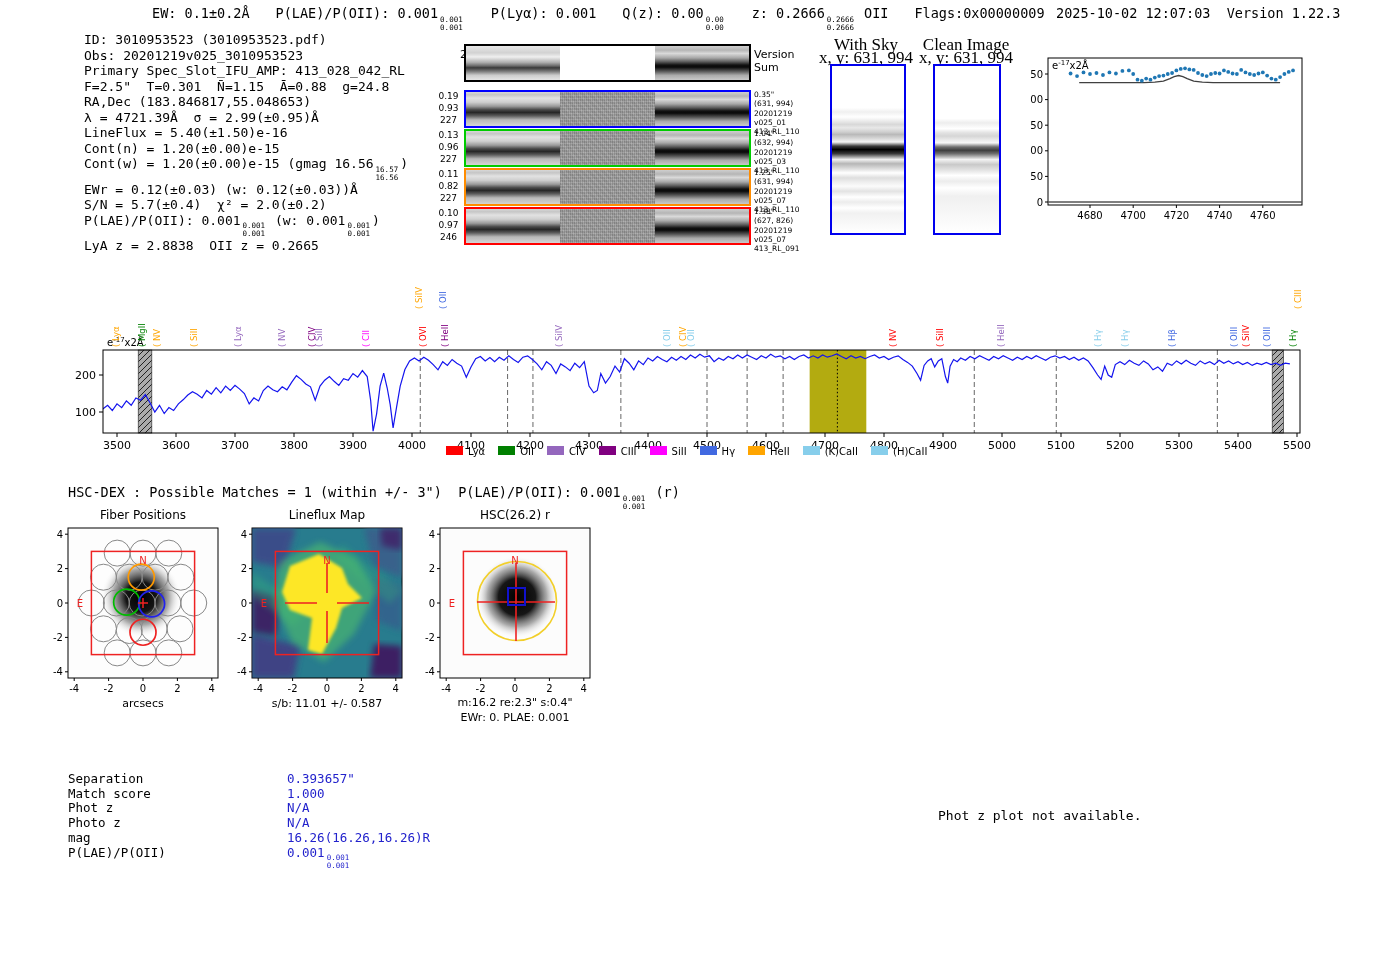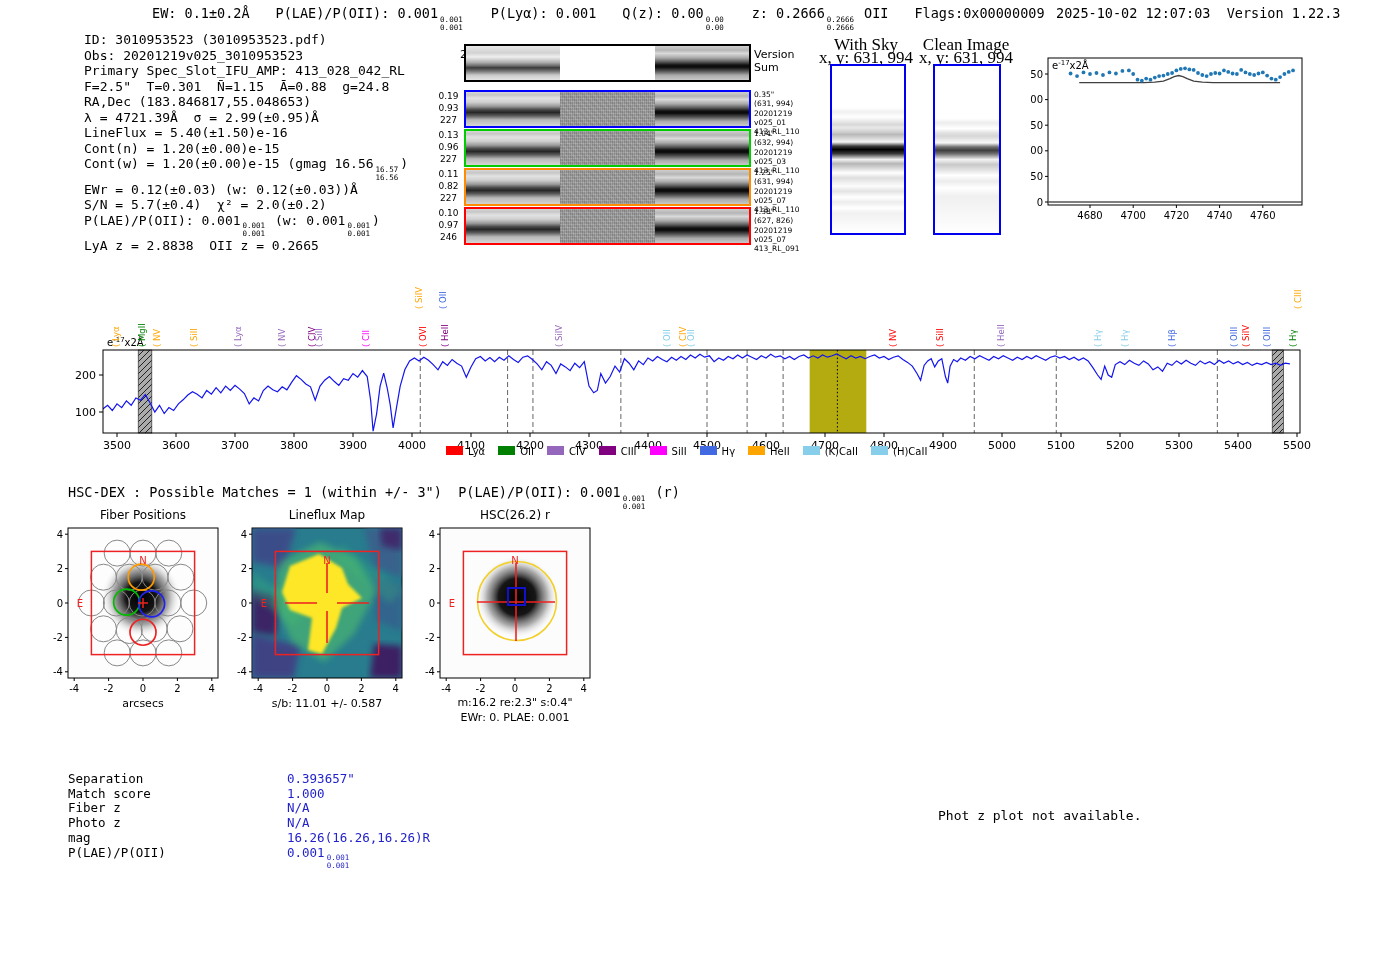--- a/index.html
+++ b/index.html
@@ -505,21 +505,21 @@
 <div class="abs" id="match-table">
     <div class="mrow">
       <span class="mlabel">Separation</span>
       <span class="mvalue">0.393657"</span>
     </div>
     <div class="mrow">
       <span class="mlabel">Match score</span>
       <span class="mvalue">1.000</span>
     </div>
     <div class="mrow">
-      <span class="mlabel">Fiber z</span>
+      <span class="mlabel">Phot z</span>
       <span class="mvalue">N/A</span>
     </div>
     <div class="mrow">
       <span class="mlabel">Photo z</span>
       <span class="mvalue">N/A</span>
     </div>
     <div class="mrow">
       <span class="mlabel">mag</span>
       <span class="mvalue">16.26(16.26,16.26)R</span>
     </div>

